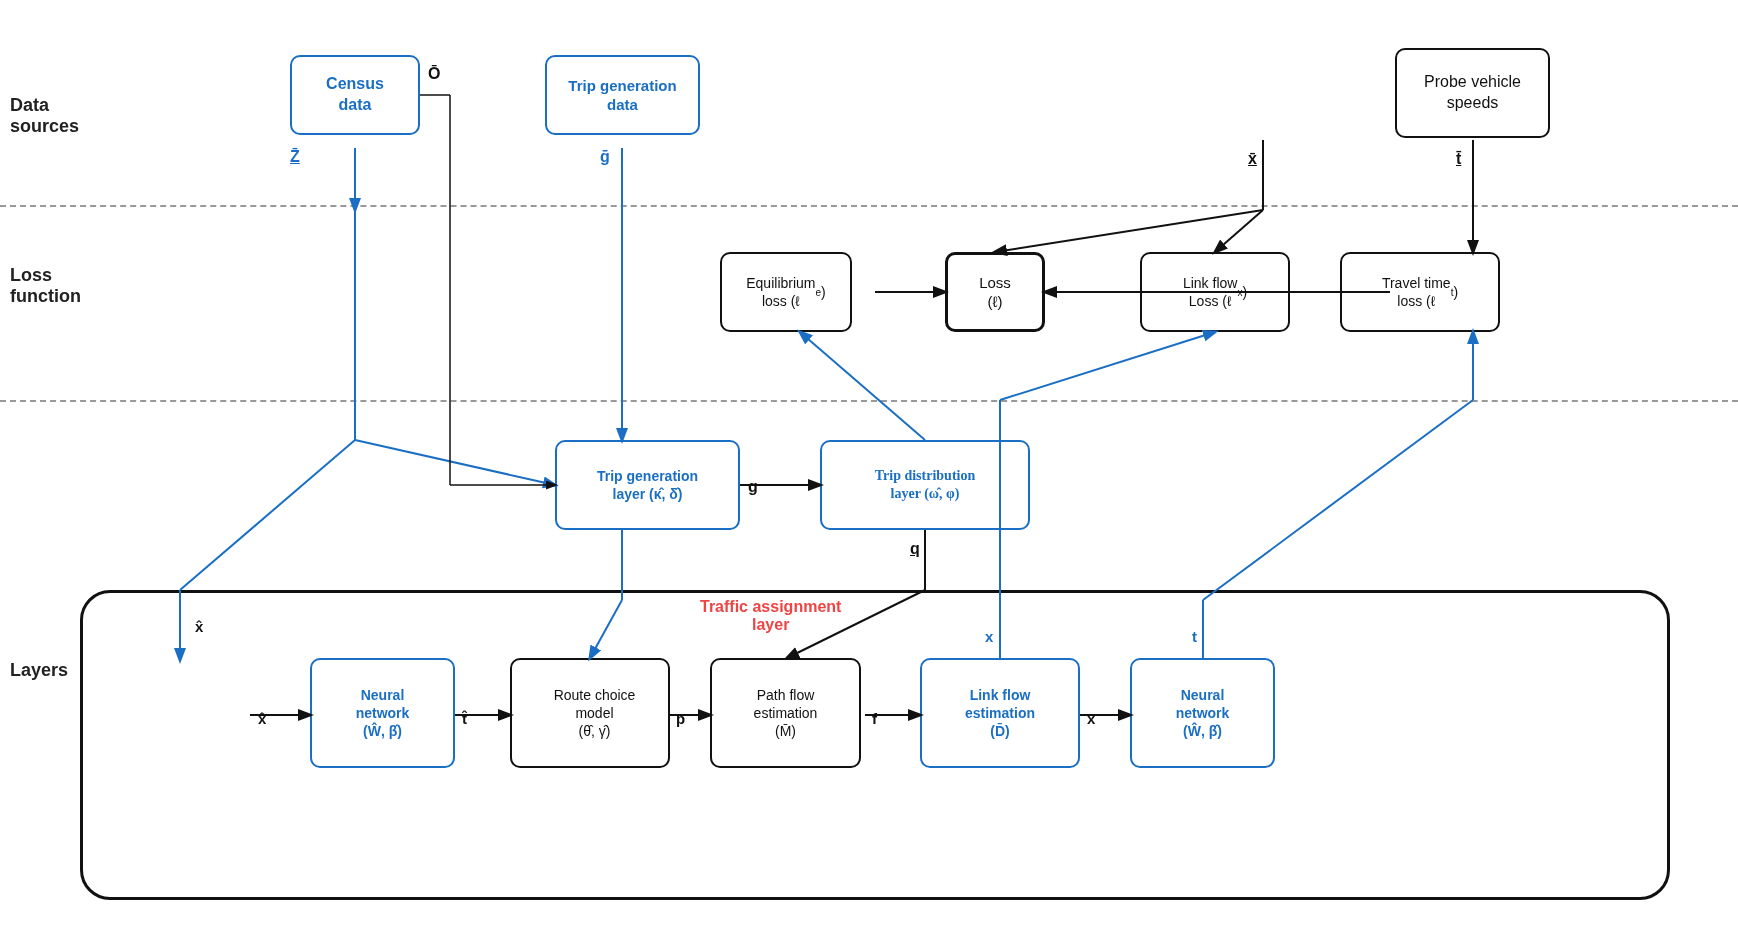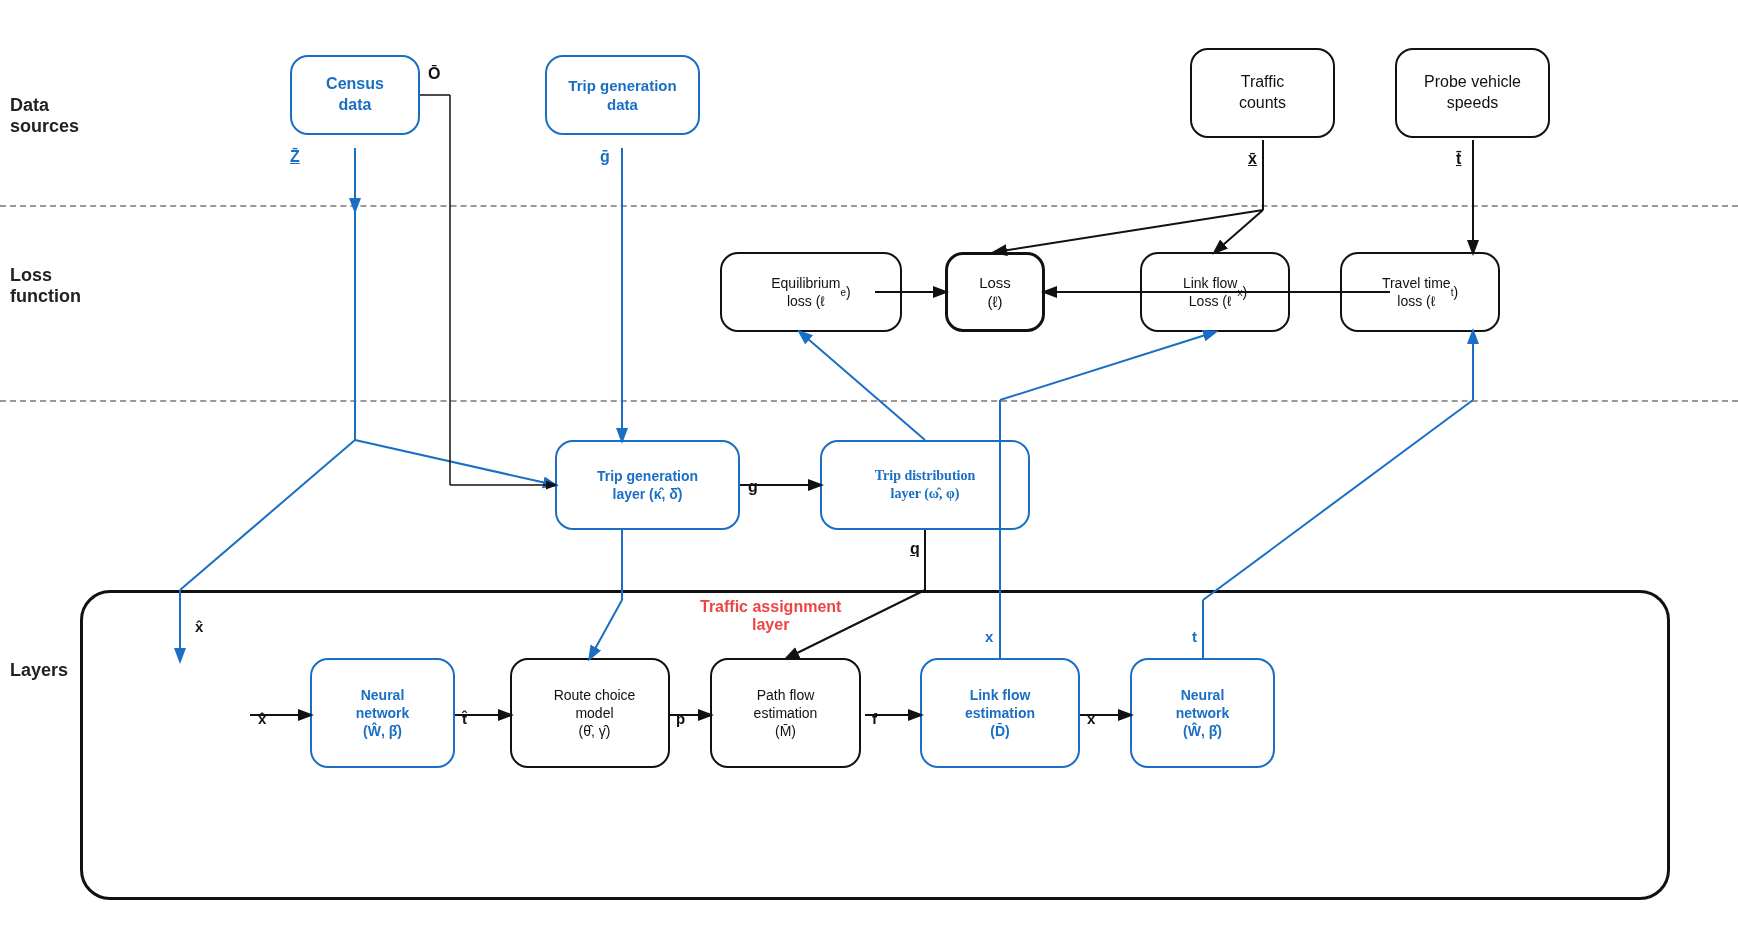--- a/index.html
+++ b/index.html
@@ -31,21 +31,21 @@
       position: absolute;
       left: 0;
       right: 0;
       border-top: 2px dashed #999;
     }
 
     
     .box {
       position: absolute;
       border: 2px solid #000;
-      border-radius: 18px;
+      border-radius: 10px;
       text-align: center;
       display: flex;
       align-items: center;
       justify-content: center;
       background: #fff;
       font-size: 15px;
       font-weight: 500;
       padding: 5px 8px;
       line-height: 1.3;
     }
@@ -101,35 +101,34 @@
   <div class="section-label" style="top: 265px;">Loss<br>function</div>
   <div class="section-label" style="top: 660px;">Layers</div>
 
   <div class="divider" style="top: 205px;"></div>
   <div class="divider" style="top: 400px;"></div>
 
   <div class="box blue" style="width:130px; height:80px; left:290px; top:55px; font-size:16px;">Census<br>data</div>
 
   <div class="box blue" style="width:155px; height:80px; left:545px; top:55px; font-size:15px;">Trip generation<br>data</div>
 
-  <div class="box black" style="width:145px; height:90px; left:1190px; top:48px; font-size:16px;">Traffic<br>counts</div>
 
   <div class="box black" style="width:155px; height:90px; left:1395px; top:48px; font-size:16px;">Probe vehicle<br>speeds</div>
 
   <div class="label" style="left:290px; top:148px; font-size:16px; font-weight:700; color:#1a6fc4; text-decoration:underline;">Z̄</div>
 
   <div class="label" style="left:428px; top:65px; font-size:16px; font-weight:700; color:#111;">Ō</div>
 
   <div class="label" style="left:600px; top:148px; font-size:16px; font-weight:700; color:#1a6fc4; text-decoration:underline;">ḡ</div>
 
   <div class="label" style="left:1248px; top:150px; font-size:16px; font-weight:700; color:#111; text-decoration:underline;">x̄</div>
 
   <div class="label" style="left:1456px; top:150px; font-size:16px; font-weight:700; color:#111; text-decoration:underline;">t̄</div>
 
-  <div class="box black" style="width:182px; height:80px; left:720px; top:252px; font-size:14px;">Equilibrium<br>loss (ℓ<sub>e</sub>)</div>
+  <div class="box black" style="width:132px; height:80px; left:720px; top:252px; font-size:14px;">Equilibrium<br>loss (ℓ<sub>e</sub>)</div>
 
   <div class="box black thick" style="width:100px; height:80px; left:945px; top:252px; font-size:15px;">Loss<br>(ℓ)</div>
 
   <div class="box black" style="width:150px; height:80px; left:1140px; top:252px; font-size:14px;">Link flow<br>Loss (ℓ<sub>x</sub>)</div>
 
   <div class="box black" style="width:160px; height:80px; left:1340px; top:252px; font-size:14px;">Travel time<br>loss (ℓ<sub>t</sub>)</div>
 
   <div class="box blue" style="width:185px; height:90px; left:555px; top:440px; font-size:14px;">Trip generation<br>layer (κ̂, δ̂)</div>
 
   <div class="label" style="left:748px; top:478px; font-size:16px; font-weight:700; color:#111;">g</div>

